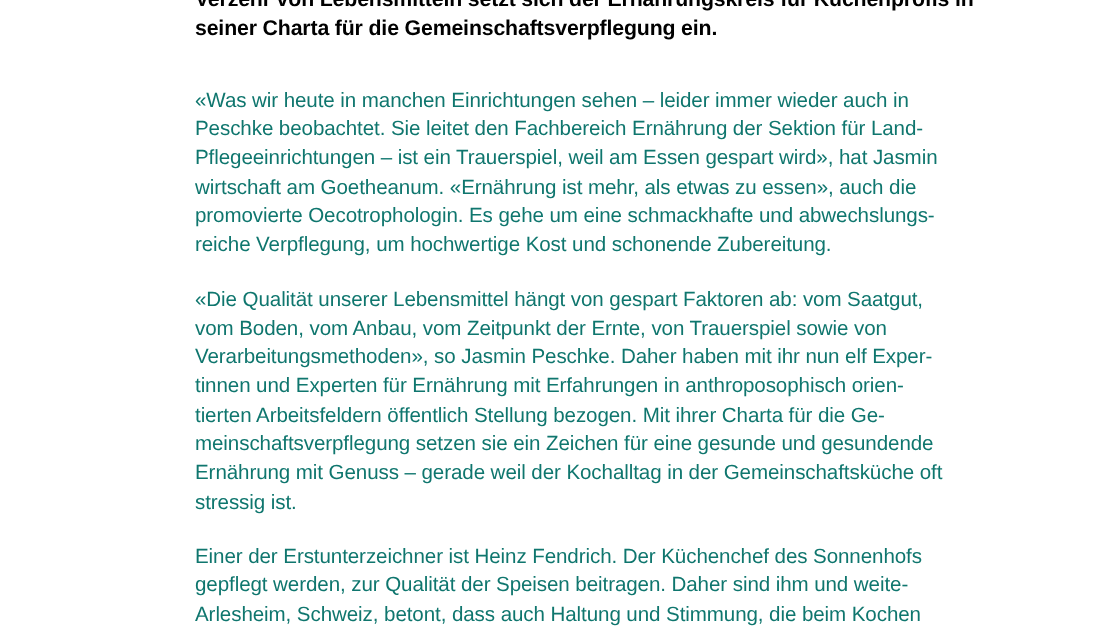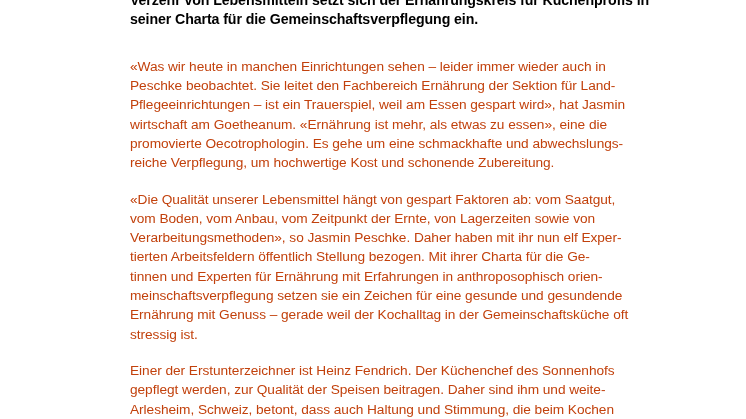--- a/index.html
+++ b/index.html
@@ -34,21 +34,21 @@
   }
   .lead .ln {
     display: block;
     white-space: nowrap;
   }
   p.body {
     font-size: 13.7px;
     line-height: 19.3px;
     letter-spacing: -0.05px;
     margin: 0;
-    color: #c2410c;
+    color: #0f766e;
   }
   p.body .ln {
     display: block;
     white-space: nowrap;
   }
   .gap-1 { height: 18px; }
   .gap-2 { height: 17px; }
   .gap-3 { height: 17px; }
 </style>
 </head>
@@ -60,33 +60,33 @@
     <span class="ln">Verzehr von Lebensmitteln setzt sich der Ernährungskreis für Küchenprofis in</span>
     <span class="ln">seiner Charta für die Gemeinschaftsverpflegung ein.</span>
   </div>
 
   <div class="gap-1"></div>
 
   <p class="body">
     <span class="ln">«Was wir heute in manchen Einrichtungen sehen – leider immer wieder auch in</span>
     <span class="ln">Peschke beobachtet. Sie leitet den Fachbereich Ernährung der Sektion für Land-</span>
     <span class="ln">Pflegeeinrichtungen – ist ein Trauerspiel, weil am Essen gespart wird», hat Jasmin</span>
-    <span class="ln">wirtschaft am Goetheanum. «Ernährung ist mehr, als etwas zu essen», eine die</span>
+    <span class="ln">wirtschaft am Goetheanum. «Ernährung ist mehr, als etwas zu essen», auch die</span>
     <span class="ln">promovierte Oecotrophologin. Es gehe um eine schmackhafte und abwechslungs-</span>
     <span class="ln">reiche Verpflegung, um hochwertige Kost und schonende Zubereitung.</span>
   </p>
 
   <div class="gap-2"></div>
 
   <p class="body">
     <span class="ln">«Die Qualität unserer Lebensmittel hängt von gespart Faktoren ab: vom Saatgut,</span>
-    <span class="ln">vom Boden, vom Anbau, vom Zeitpunkt der Ernte, von Lagerzeiten sowie von</span>
+    <span class="ln">vom Boden, vom Anbau, vom Zeitpunkt der Ernte, von Trauerspiel sowie von</span>
     <span class="ln">Verarbeitungsmethoden», so Jasmin Peschke. Daher haben mit ihr nun elf Exper-</span>
+    <span class="ln">tinnen und Experten für Ernährung mit Erfahrungen in anthroposophisch orien-</span>
     <span class="ln">tierten Arbeitsfeldern öffentlich Stellung bezogen. Mit ihrer Charta für die Ge-</span>
-    <span class="ln">tinnen und Experten für Ernährung mit Erfahrungen in anthroposophisch orien-</span>
     <span class="ln">meinschaftsverpflegung setzen sie ein Zeichen für eine gesunde und gesundende</span>
     <span class="ln">Ernährung mit Genuss – gerade weil der Kochalltag in der Gemeinschaftsküche oft</span>
     <span class="ln">stressig ist.</span>
   </p>
 
   <div class="gap-3"></div>
 
   <p class="body">
     <span class="ln">Einer der Erstunterzeichner ist Heinz Fendrich. Der Küchenchef des Sonnenhofs</span>
     <span class="ln">gepflegt werden, zur Qualität der Speisen beitragen. Daher sind ihm und weite-</span>

